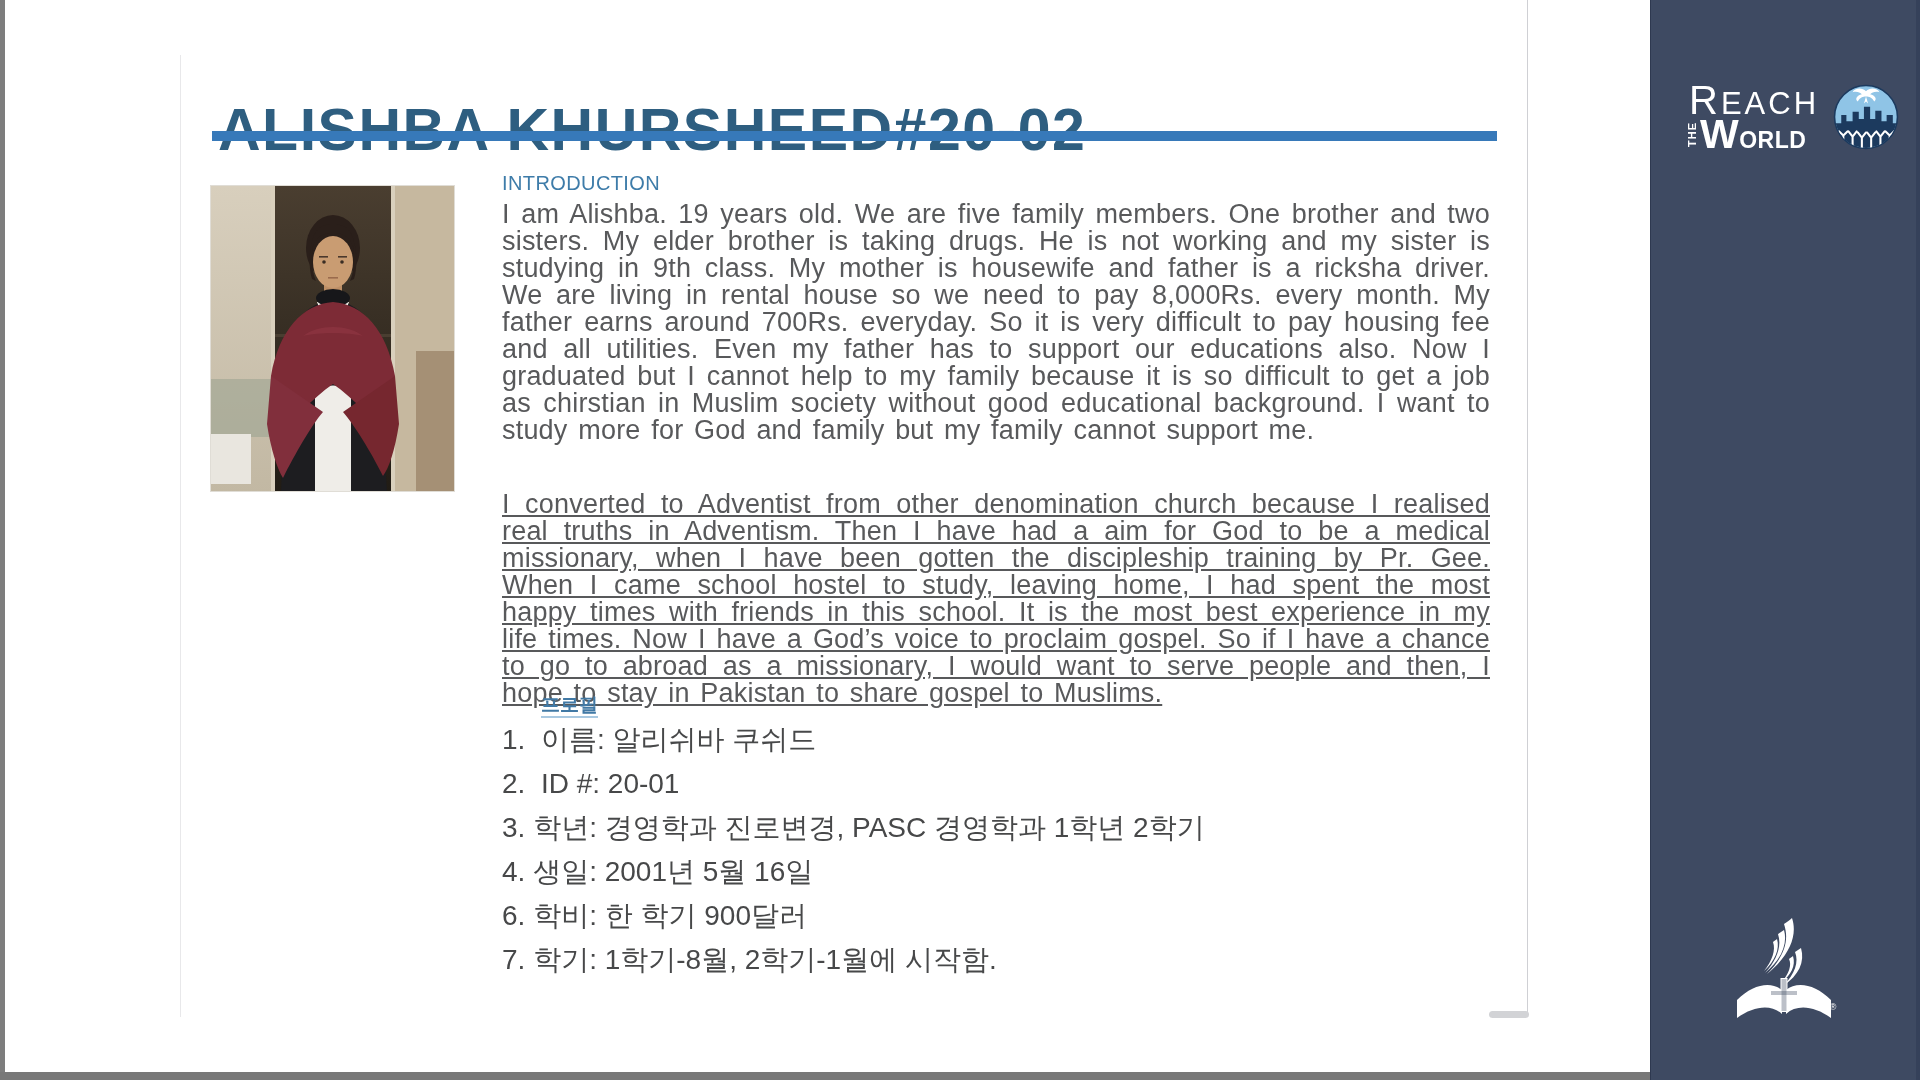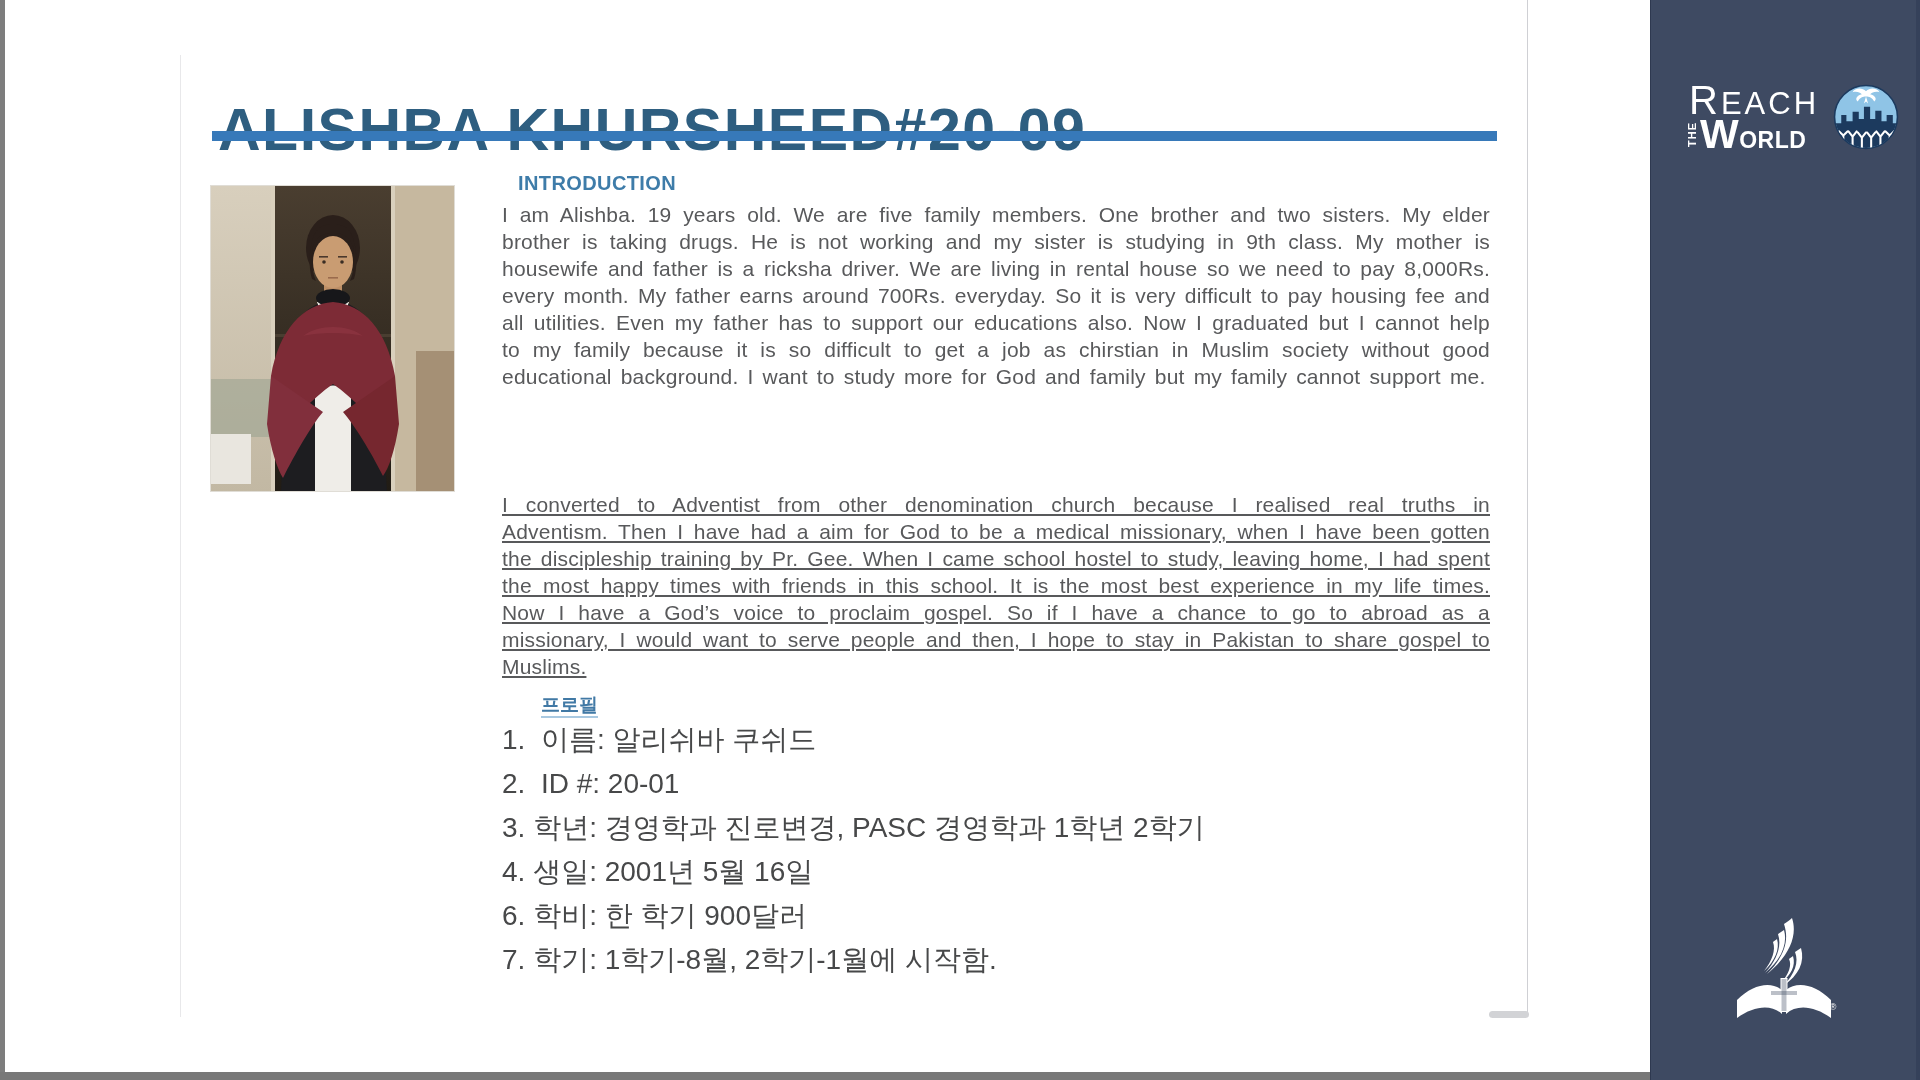--- a/index.html
+++ b/index.html
@@ -28,26 +28,26 @@
   
   .photo-frame {
     position:absolute; left:210px; top:185px; width:245px; height:307px;
     border:1px solid #e0ddd6; overflow:hidden;
   }
   .photo-frame svg { display:block; }
 
   
   .content { position:absolute; left:502px; top:0; width:988px; height:1080px; }
   .sec-heading {
-    position:absolute; left:16px; width:988px;
-    font-size:20px; font-weight:bold; color:#3e7ca9; letter-spacing:0.4px;
+    position:absolute; left:0; width:988px;
+    font-size:20px; font-weight:normal; color:#3e7ca9; letter-spacing:0.4px;
   }
   .sec-body {
     position:absolute; left:0; width:988px;
-    font-size:21px; line-height:27px; color:#58595b;
+    font-size:27px; line-height:27px; color:#58595b;
     text-align:justify; letter-spacing:0.2px; word-spacing:3px;
   }
   .intro-heading   { top:172px; }
   .intro-body      { top:201px; height:252px; }
   .mission-heading { top:462px; }
   .mission-body    { top:491px; height:196px;text-decoration:underline; }
 
   .profile-heading { position:absolute; left:0; top:692px; font-size:19px; font-weight:bold; color:#4179a5; }
   .profile-heading span { border-bottom:2px solid #a9c9e1; padding-bottom:1px;margin-left:39px; }
 
@@ -86,21 +86,21 @@
 <body>
 
 <div class="stage">
 
   <div class="edge-left"></div>
   <div class="edge-bottom"></div>
   <div class="page-line-left"></div>
   <div class="page-line-right"></div>
   <div class="hscroll-thumb"></div>
 
-  <h1 class="page-title">ALISHBA KHURSHEED#20-09</h1>
+  <h1 class="page-title">ALISHBA KHURSHEED#20-02</h1>
   <div class="title-rule"></div>
 
   <div class="photo-frame">
     <svg width="245" height="307" viewBox="0 0 245 307">
       <defs>
         <linearGradient id="doorGrad" x1="0" y1="0" x2="0" y2="1">
           <stop offset="0" stop-color="#4a3e30"></stop>
           <stop offset="1" stop-color="#211c15"></stop>
         </linearGradient>
         <linearGradient id="wallGrad" x1="0" y1="0" x2="0" y2="1">

